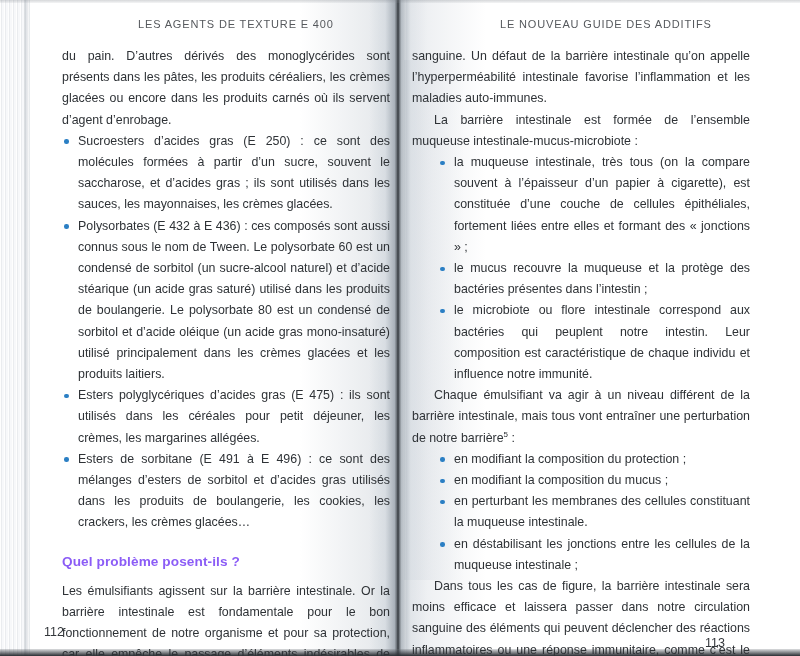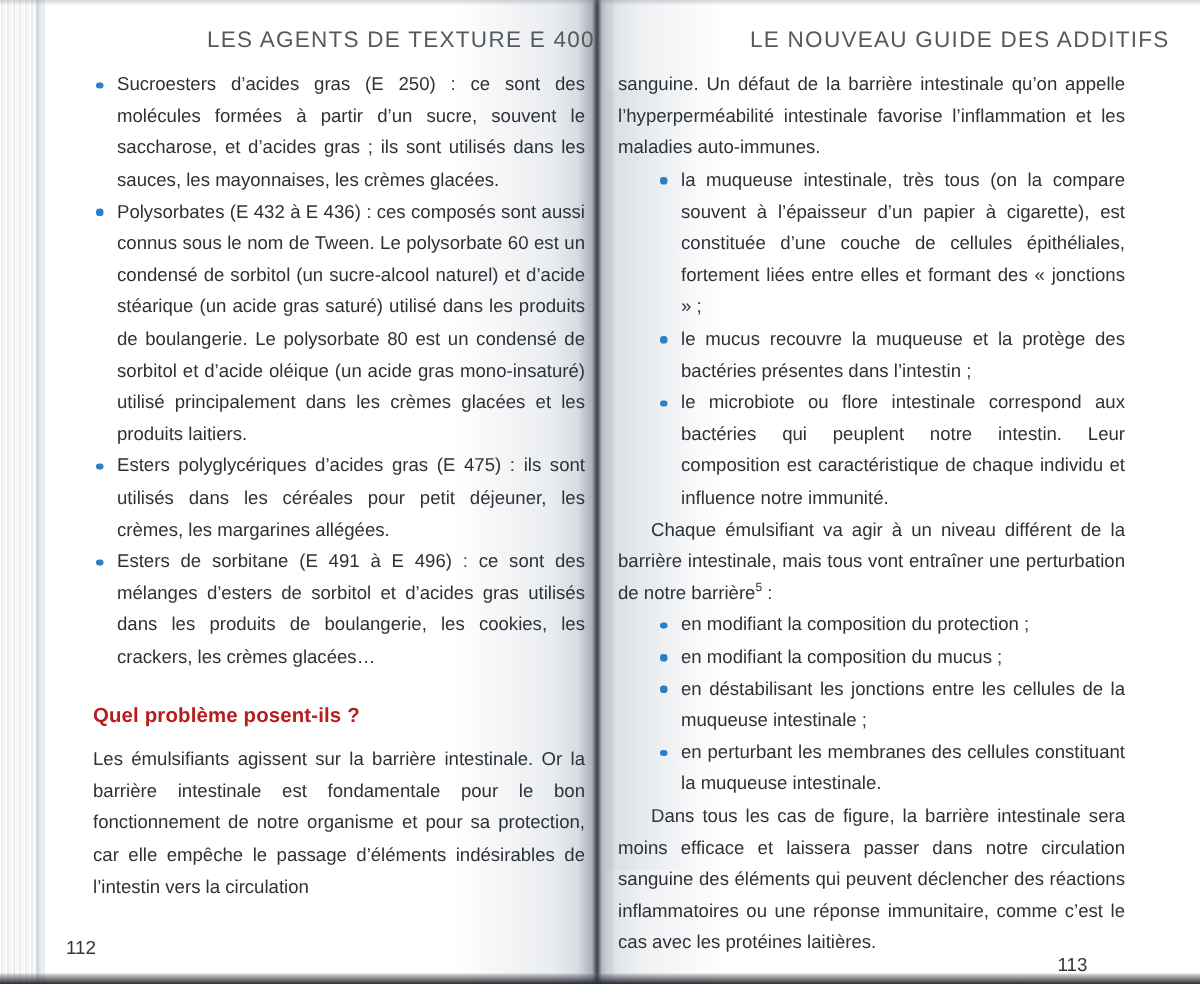--- a/index.html
+++ b/index.html
@@ -110,21 +110,21 @@
   
   .col {
     position: absolute;
     top: 0;
     color: #2f3337;
   }
   .col-left  { left: 62px;  width: 328px; }
   .col-right { left: 412px; width: 338px; }
 
   .running-head {
-    font-size: 15px;
+    font-size: 11px;
     letter-spacing: .85px;
     color: #56595d;
     text-transform: uppercase;
     position: absolute;
     top: 18px;
     white-space: nowrap;
   }
   .rh-left  { left: 138px; }
   .rh-right { left: 500px; }
 
@@ -162,21 +162,21 @@
     width: 4.5px;
     height: 4.5px;
     border-radius: 50%;
     background: #2b7fc4;
   }
   ul.indent-list {
     margin-left: 26px;
   }
 
   h2.section-title {
-    color: #b91c1c;
+    color: #8b5cf6;
     font-size: 13.6px;
     font-weight: bold;
     margin: 17px 0 9px 0;
     letter-spacing: .1px;
   }
 
   sup {
     font-size: 8px;
     vertical-align: super;
     line-height: 0;
@@ -209,20 +209,21 @@
   <div class="gutter-line"></div>
   <div class="scan-band-top"></div>
   <div class="scan-band-bottom"></div>
 
   <div class="running-head rh-left blur-soft">LES AGENTS DE TEXTURE E 400</div>
   <div class="running-head rh-right blur-soft">LE NOUVEAU GUIDE DES ADDITIFS</div>
 
   <div class="col col-left">
     <div class="body blur-soft">
 
+      <p>du pain. D’autres dérivés des monoglycérides sont présents dans les pâtes, les produits céréaliers, les crèmes glacées ou encore dans les produits carnés où ils servent d’agent d’enrobage.</p>
 
       <ul>
         <li>Sucroesters d’acides gras (E 250) : ce sont des molécules formées à partir d’un sucre, souvent le saccharose, et d’acides gras ; ils sont utilisés dans les sauces, les mayonnaises, les crèmes glacées.</li>
         <li>Polysorbates (E 432 à E 436) : ces composés sont aussi connus sous le nom de Tween. Le polysorbate 60 est un condensé de sorbitol (un sucre-alcool naturel) et d’acide stéarique (un acide gras saturé) utilisé dans les produits de boulangerie. Le polysorbate 80 est un condensé de sorbitol et d’acide oléique (un acide gras mono-insaturé) utilisé principalement dans les crèmes glacées et les produits laitiers.</li>
         <li>Esters polyglycériques d’acides gras (E 475) : ils sont utilisés dans les céréales pour petit déjeuner, les crèmes, les margarines allégées.</li>
         <li>Esters de sorbitane (E 491 à E 496) : ce sont des mélanges d’esters de sorbitol et d’acides gras utilisés dans les produits de boulangerie, les cookies, les crackers, les crèmes glacées…</li>
       </ul>
 
       <h2 class="section-title">Quel problème posent-ils ?</h2>
 
@@ -230,34 +231,35 @@
     </div>
   </div>
 
   <div class="folio folio-left blur-soft">112</div>
 
   <div class="col col-right">
     <div class="body blur-soft">
 
       <p>sanguine. Un défaut de la barrière intestinale qu’on appelle l’hyperperméabilité intestinale favorise l’inflammation et les maladies auto-immunes.</p>
 
+      <p class="indent">La barrière intestinale est formée de l’ensemble muqueuse intestinale-mucus-microbiote :</p>
 
       <ul class="indent-list">
         <li>la muqueuse intestinale, très tous (on la compare souvent à l’épaisseur d’un papier à cigarette), est constituée d’une couche de cellules épithéliales, fortement liées entre elles et formant des « jonctions » ;</li>
         <li>le mucus recouvre la muqueuse et la protège des bactéries présentes dans l’intestin ;</li>
         <li>le microbiote ou flore intestinale correspond aux bactéries qui peuplent notre intestin. Leur composition est caractéristique de chaque individu et influence notre immunité.</li>
       </ul>
 
       <p class="indent"><span>Chaque émulsifiant va agir à un niveau différent de la barrière intestinale, mais tous vont entraîner une perturbation de notre barrière</span><sup>5</sup><span> :</span></p>
 
       <ul class="indent-list">
         <li>en modifiant la composition du protection ;</li>
         <li>en modifiant la composition du mucus ;</li>
+        <li>en perturbant les membranes des cellules constituant la muqueuse intestinale.</li>
         <li>en déstabilisant les jonctions entre les cellules de la muqueuse intestinale ;</li>
-        <li>en perturbant les membranes des cellules constituant la muqueuse intestinale.</li>
       </ul>
 
       <p class="indent">Dans tous les cas de figure, la barrière intestinale sera moins efficace et laissera passer dans notre circulation sanguine des éléments qui peuvent déclencher des réactions inflammatoires ou une réponse immunitaire, comme c’est le cas avec les protéines laitières.</p>
     </div>
   </div>
 
   <div class="folio folio-right blur-soft">113</div>
 
 </div>
 

